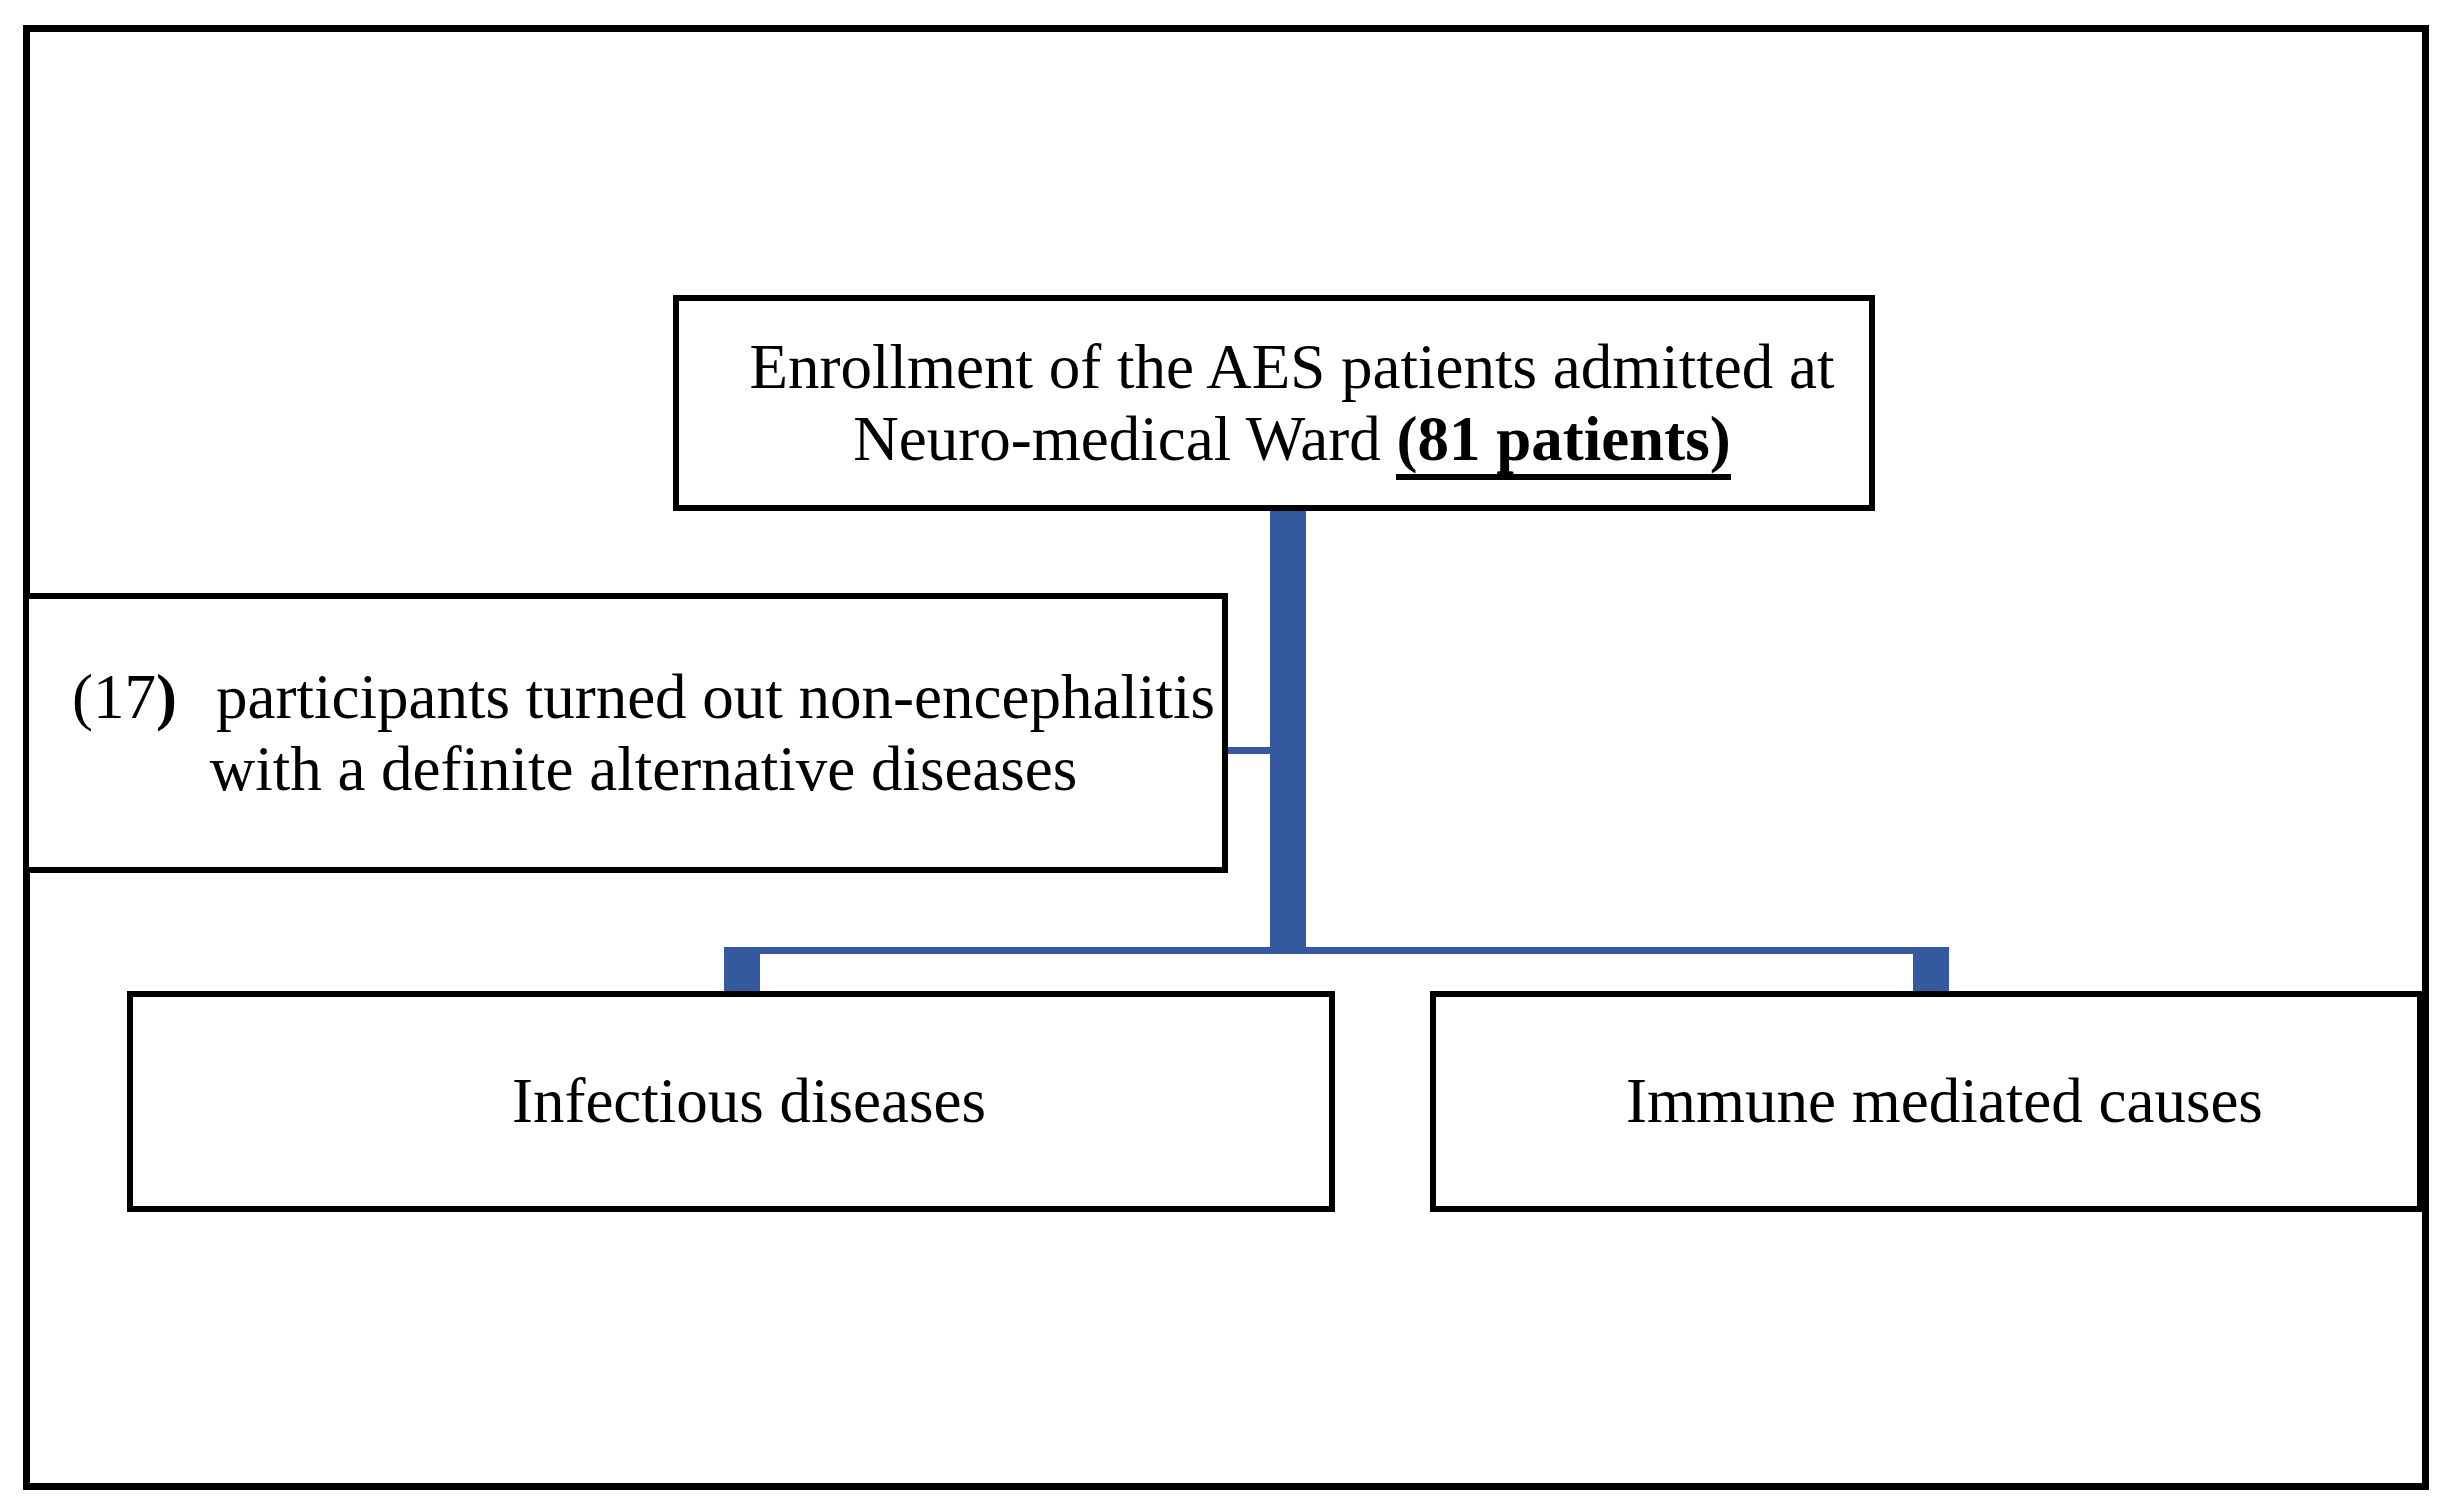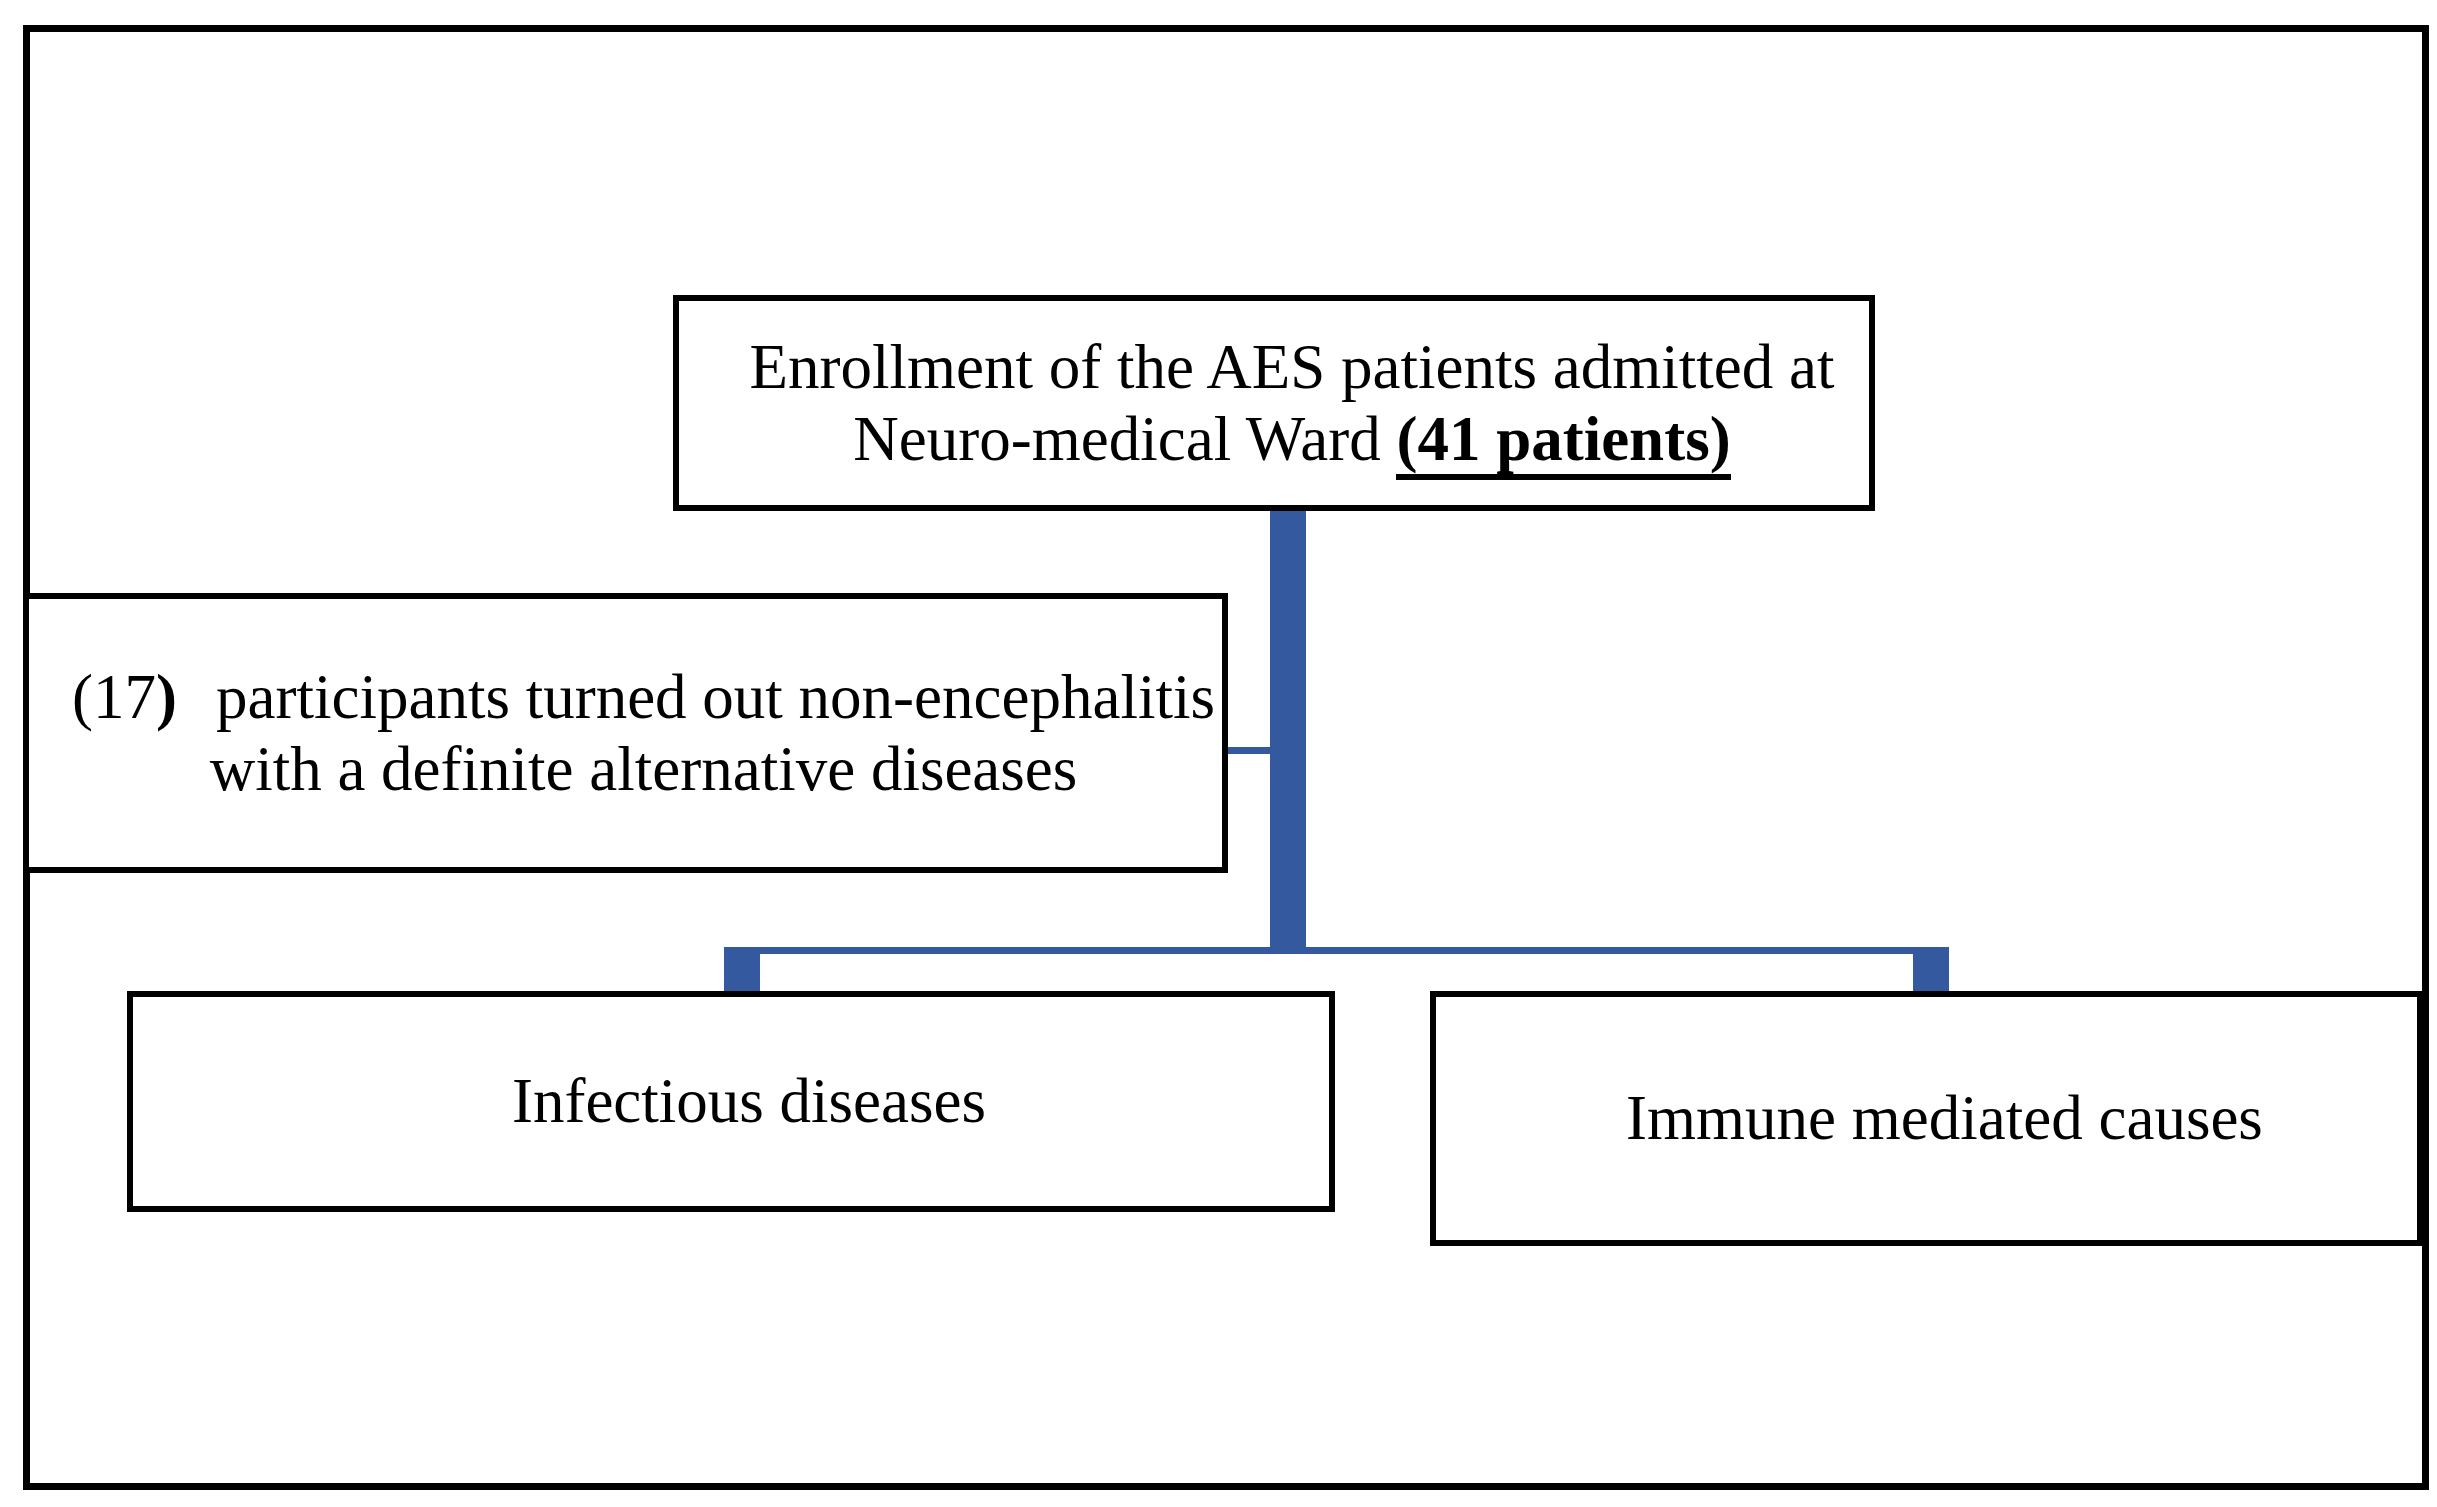--- a/index.html
+++ b/index.html
@@ -28,21 +28,21 @@
     display:flex;flex-direction:column;
     align-items:center;justify-content:center;
     text-align:center;
     font-size:63px;line-height:1.15;
     z-index:3;
   }
   .tline{white-space:nowrap;}
   .node-top   {left:673px; top:295px; width:1202px;height:216px;}
   .node-excl  {left:23px;  top:593px; width:1205px;height:280px;}
   .node-inf   {left:127px; top:991px;width:1208px;height:221px;}
-  .node-imm   {left:1430px;top:991px;width:993px;height:255px;}
+  .node-imm   {left:1430px;top:991px;width:993px;height:221px;}
   .emph{
     font-weight:bold;
     border-bottom:6.3px solid var(--black);
   }
   .b{font-weight:bold;}
   .count-gap{display:inline-block;width:0.62em;}
   .conn{background:var(--blue);z-index:2;}
   .conn-v-main   {left:1270px;top:511px; width:7px; height:443px;}
   .conn-h-excl   {left:1222px;top:747px;width:53px; height:7px;}
   .conn-h-branch {left:724px;top:947px;width:1196px;height:7px;}
@@ -57,21 +57,21 @@
   <div class="abs frame"></div>
 
   <div class="abs conn conn-v-main"></div>
   <div class="abs conn conn-h-excl"></div>
   <div class="abs conn conn-h-branch"></div>
   <div class="abs conn conn-stub-l"></div>
   <div class="abs conn conn-stub-r"></div>
 
   <div class="abs node node-top">
     <div class="tline">Enrollment of the AES patients admitted at</div>
-    <div class="tline"><span>Neuro-medical Ward </span><span class="emph">(41 patients)</span></div>
+    <div class="tline"><span>Neuro-medical Ward </span><span class="emph">(81 patients)</span></div>
   </div>
 
   <div class="abs node node-excl">
     <div class="tline"><span><span>(17</span><span class="b">)</span></span><span class="count-gap"></span><span>participants turned out non-encephalitis</span></div>
     <div class="tline">with a definite alternative diseases</div>
   </div>
 
   <div class="abs node node-inf">
     <div class="tline">Infectious diseases</div>
   </div>

